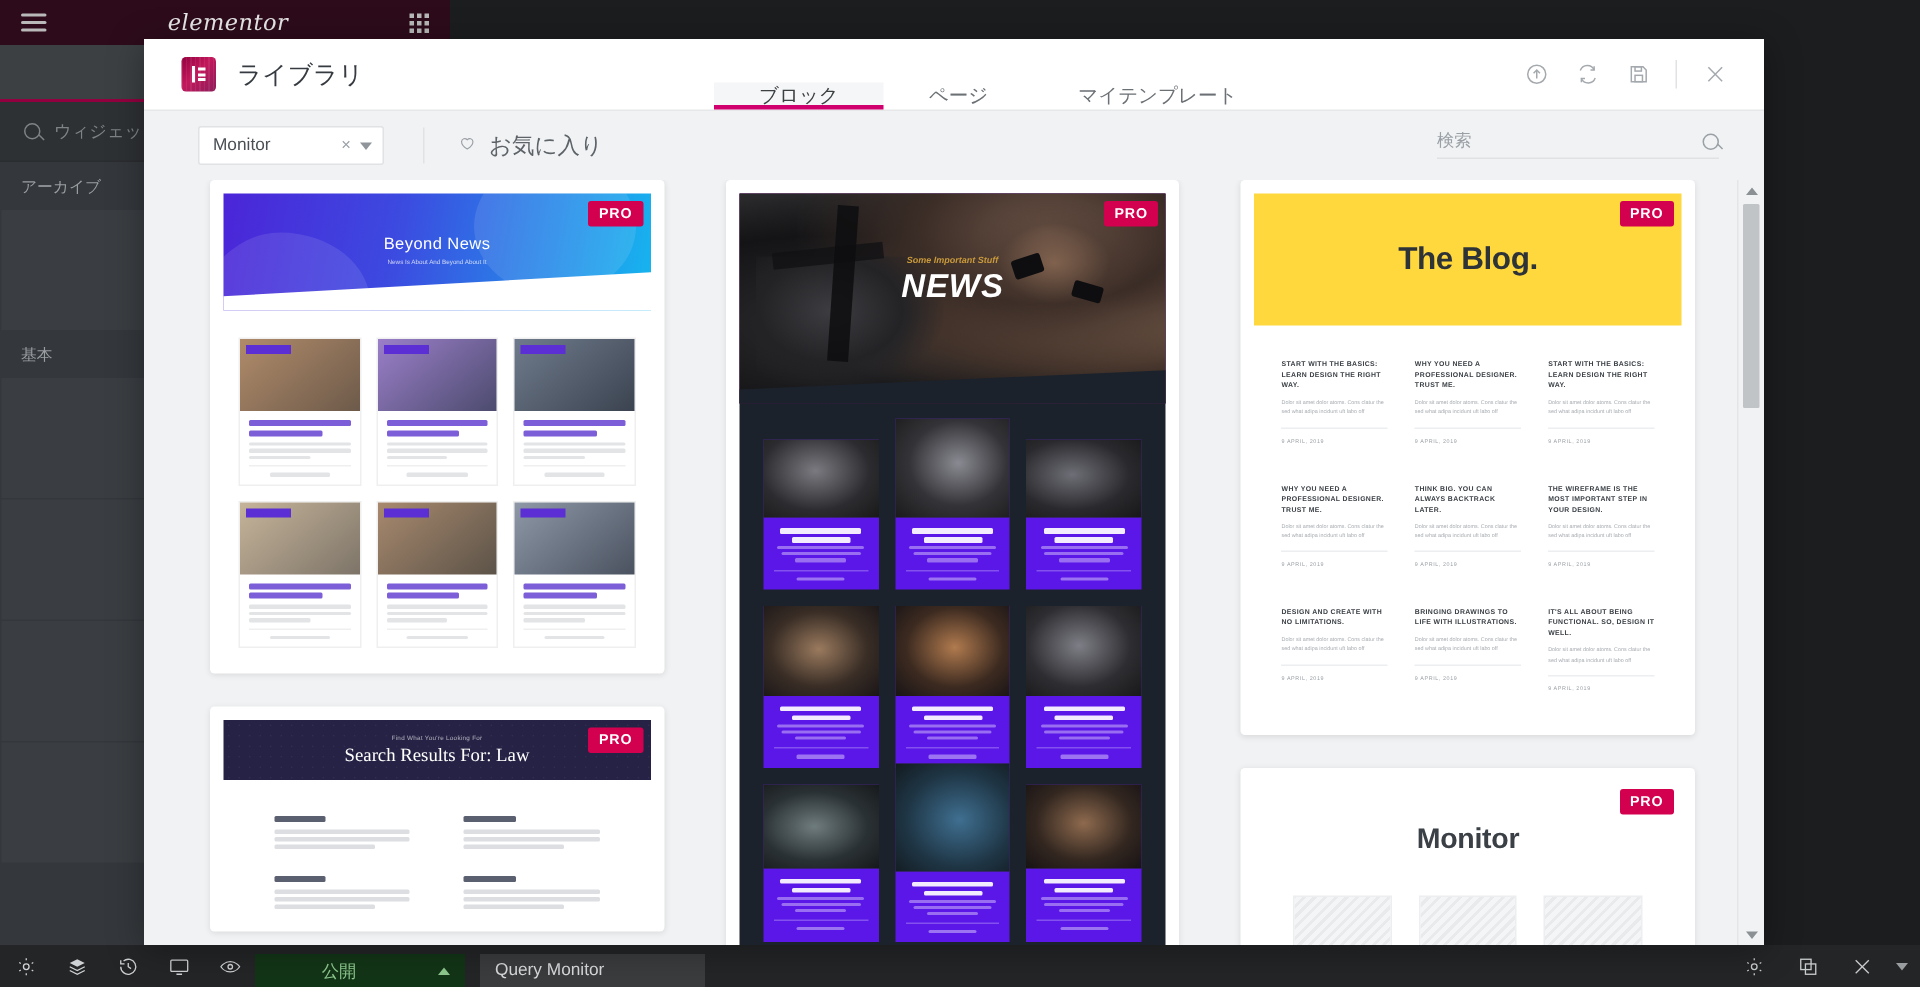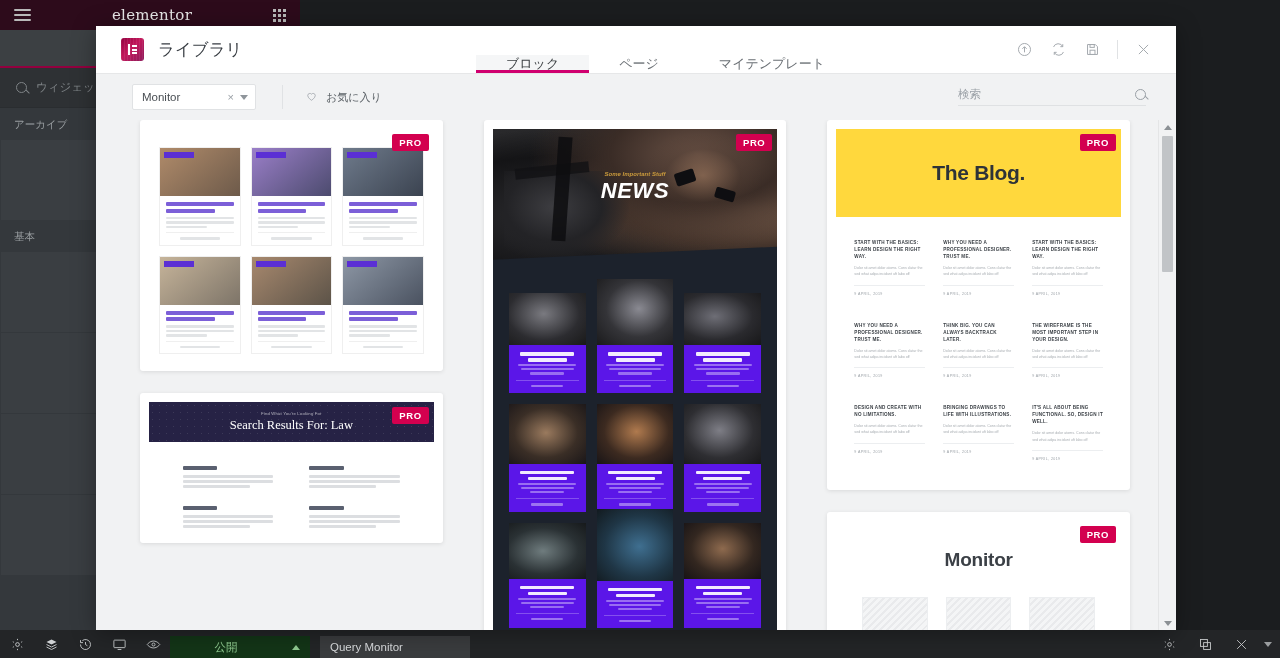--- a/index.html
+++ b/index.html
@@ -18,21 +18,21 @@
     background: #34383c;
   }
   .panel-header {
     height: 30px; background: #2d0b1b;
     display: flex; align-items: center; justify-content: space-between;
     padding: 0 14px;
   }
   .hamburger { width: 17px; }
   .hamburger span { display: block; height: 2px; background: #b9b9b9; margin: 3px 0; border-radius: 1px; }
   .elementor-logo {
-    font-family: "DejaVu Serif", serif; 
+    font-family: "DejaVu Serif", serif; font-style: italic;
     color: #e8e8e8; font-size: 15px; letter-spacing: .3px;
   }
   .grid-icon { display: grid; grid-template-columns: repeat(3, 3px); gap: 2px; }
   .grid-icon i { display: block; width: 3px; height: 3px; background: #b9b9b9; }
 
   .panel-tabs {
     height: 38px; background: #3c4043;
     display: flex; align-items: center; border-bottom: 2px solid #93003f;
   }
   .panel-tab {
@@ -143,21 +143,21 @@
   }
   .select-box {
     width: 124px; height: 26px; background: #fff; border: 1px solid #e0e2e4; border-radius: 2px;
     display: flex; align-items: center; padding: 0 7px 0 9px; gap: 6px;
     font-size: 11.5px; color: #4a4f54;
   }
   .select-box .sel-val { flex: 1; }
   .select-box .sel-x { color: #9aa0a6; font-size: 11px; }
   .select-box .sel-caret { width: 0; height: 0; border-left: 4px solid transparent; border-right: 4px solid transparent; border-top: 5px solid #8f959b; }
   .fdivider { width: 1px; height: 24px; background: #e0e2e4; margin: 0 22px 0 26px; }
-  .fav { display: flex; align-items: center; gap: 8px; font-size: 11px; color: #5d6368; }
+  .fav { display: flex; align-items: center; gap: 8px; font-size: 15px; color: #5d6368; }
   .heart svg { stroke: #9aa0a6; fill: none; stroke-width: 1.4; }
   .search-wrap {
     margin-left: auto; width: 188px; border-bottom: 1px solid #dfe1e3;
     display: flex; align-items: center; padding-bottom: 5px; gap: 6px;
   }
   .search-wrap input {
     border: 0; outline: 0; background: transparent; flex: 1; font-size: 11.5px; color: #4a4f54;
     font-family: "Liberation Sans", sans-serif;
   }
   .search-wrap input::placeholder { color: #9aa0a6; }
@@ -549,20 +549,29 @@
         </div>
       </div>
 
       <div class="tpl-scroll">
         <div class="tpl-grid">
 
           <div class="tpl-col">
 
             <div class="tpl-card">
               <div class="pro-badge">PRO</div>
+              <div class="bn-hero">
+                <div class="blob1"></div>
+                  <div class="blob2"></div>
+                <div class="txt">
+                  <div class="t1">Beyond News</div>
+                  <div class="t2">News Is About And Beyond About It</div>
+                </div>
+                <div class="wave"></div>
+              </div>
               <div class="bn-posts">
                 <div class="bn-post">
                     <div class="bn-thumb" style="background:linear-gradient(140deg,#b08b6a,#6d5a4a)">
                       <div class="bn-tag"></div>
                     </div>
                     <div class="bn-ptxt">
                       <div class="bn-ptitle"></div>
                       <div class="bn-ptitle s"></div>
                       <div class="bn-pline" style="margin-top:4px"></div>
                       <div class="bn-pline"></div>

